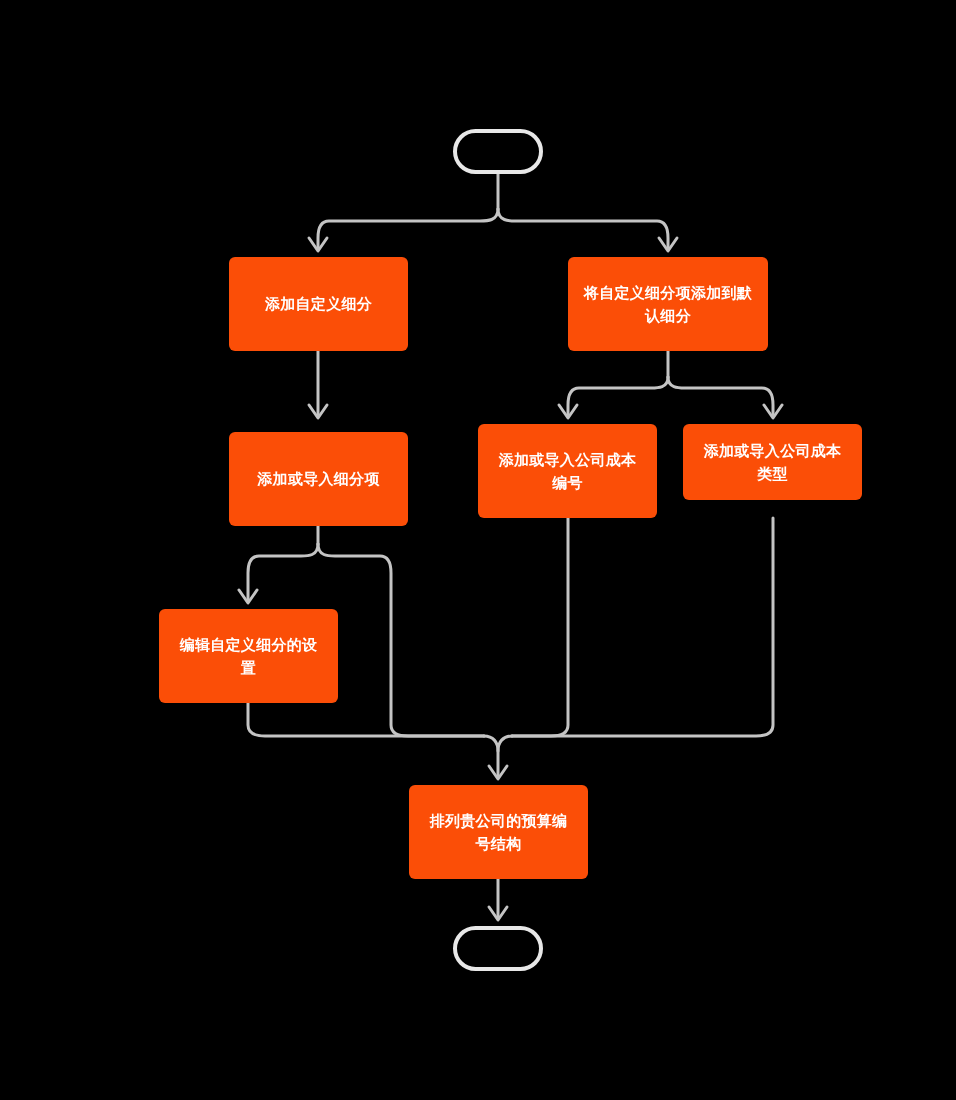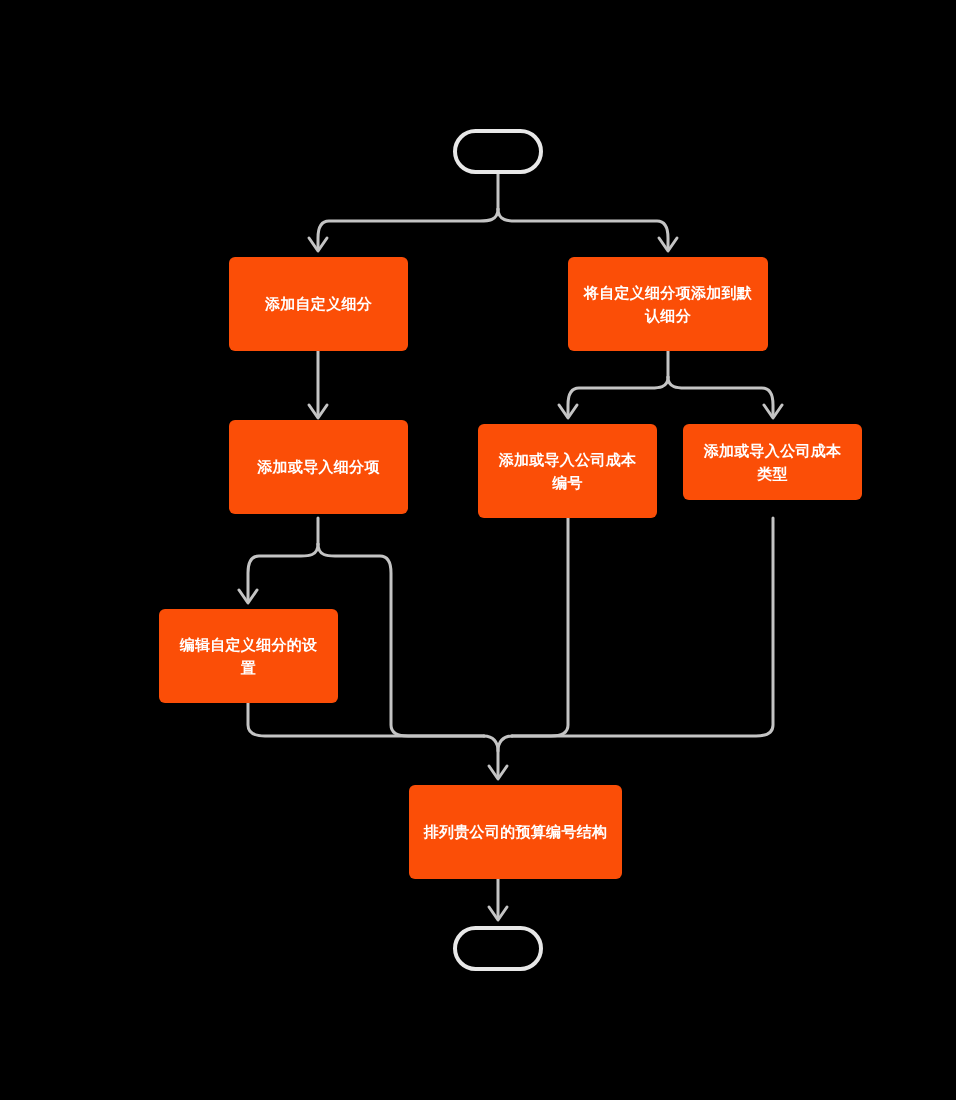--- a/index.html
+++ b/index.html
@@ -114,35 +114,35 @@
   <div class="node-terminal" style="left:421px; top:129px; width:90px; height:45px;"></div>
 
   <div class="node-box" style="left:197px; top:257px; width:179px; height:94px;">
     <span>添加自定义细分</span>
   </div>
 
   <div class="node-box" style="left:536px; top:257px; width:200px; height:94px;text-align:center;">
     <span>将自定义细分项添加到默认细分</span>
   </div>
 
-  <div class="node-box" style="left:197px; top:420px; width:179px; height:94px;">
+  <div class="node-box" style="left:197px; top:432px; width:179px; height:94px;">
     <span>添加或导入细分项</span>
   </div>
 
   <div class="node-box" style="left:446px; top:424px; width:179px; height:94px;">
     <span>添加或导入公司成本编号</span>
   </div>
 
   <div class="node-box" style="left:651px; top:424px; width:179px; height:76px;">
     <span>添加或导入公司成本类型</span>
   </div>
 
   <div class="node-box" style="left:127px; top:609px; width:179px; height:94px; font-size:15px;">
     <span>编辑自定义细分的设置</span>
   </div>
 
-  <div class="node-box" style="left:377px; top:785px; width:213px; height:94px;">
+  <div class="node-box" style="left:377px; top:785px; width:179px; height:94px;">
     <span>排列贵公司的预算编号结构</span>
   </div>
 
   <div class="node-terminal" style="left:421px; top:926px; width:90px; height:45px;"></div>
 
 </div>
 
 </body></html>

